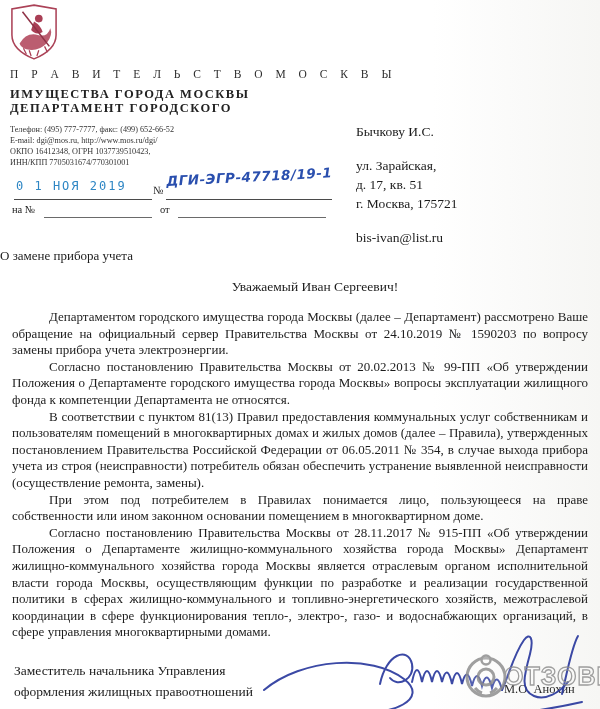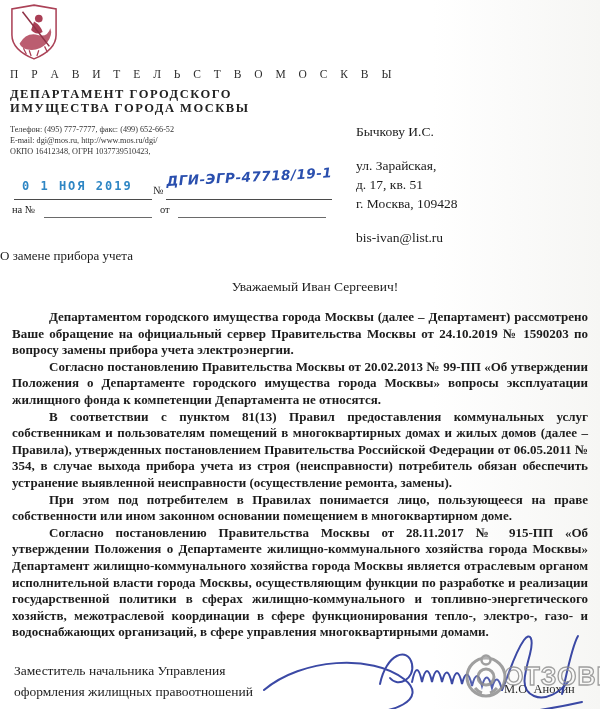--- a/index.html
+++ b/index.html
@@ -11,22 +11,22 @@
   }
   
   .org-block{position:absolute;left:10px;top:4px;width:330px;text-align:left;}
   .emblem{width:48px;height:56px;display:inline-block;}
   .gov-title{margin-top:4px;font-size:11.5px;letter-spacing:5px;color:#2e2e2e;white-space:nowrap;}
   .dept-title{margin-top:7px;font-weight:bold;font-size:12.5px;letter-spacing:1.5px;line-height:14px;color:#222;}
   .contact{margin-top:9px;font-size:8.2px;line-height:11px;color:#333;}
   
   .reg-zone{position:absolute;left:0;top:176px;width:345px;height:48px;font-size:11px;}
   .date-stamp{
-    position:absolute;left:22px;top:3px;
-    font-family:"DejaVu Sans Mono", monospace;font-weight:bold;font-size:12px;
+    position:absolute;left:16px;top:3px;
+    font-family:"DejaVu Sans Mono", monospace;font-weight:normal;font-size:12px;
     letter-spacing:2px;white-space:nowrap;
   }
   .line{position:absolute;border-bottom:1px solid #4a4a4a;height:1px;}
   .l-date{left:14px;top:22px;width:138px;}
   .l-num{left:166px;top:22px;width:166px;}
   .num-sign{position:absolute;left:153px;top:8px;font-size:11px;color:#222;}
   .outgoing{
     position:absolute;left:166px;top:-8px;width:190px;
     font-family:"DejaVu Sans", sans-serif;font-style:italic;font-weight:bold;
     font-size:13.5px;letter-spacing:0.5px;transform:rotate(-3deg);white-space:nowrap;
@@ -37,21 +37,21 @@
   .reply-from{position:absolute;left:148px;top:0;}
   .l-reply2{left:166px;top:12px;width:148px;border-bottom:1px solid #6a6a6a;}
   
   .recipient{position:absolute;left:356px;top:122px;width:230px;font-size:13.5px;line-height:19px;}
   .recipient .name{margin-bottom:15px;}
   .recipient .email{margin-top:15px;}
   
   .subject{position:absolute;left:0;top:248px;font-size:13px;}
   .salutation{position:absolute;left:15px;top:279px;width:600px;text-align:center;font-size:13.5px;}
   .body-text{position:absolute;left:12px;top:309px;width:576px;font-size:13px;line-height:16.6px;text-align:justify;}
-  .body-text p{margin:0;text-indent:37px;font-weight:bold;}
+  .body-text p{margin:0;text-indent:37px;}
   
   .signoff{position:absolute;left:14px;top:660px;font-size:13.5px;line-height:21px;}
   .signer-name{position:absolute;left:504px;top:682px;font-size:12.5px;color:#2b2b2b;}
   .signature-svg{position:absolute;left:262px;top:632px;width:338px;height:77px;z-index:2;}
   
   .watermark{position:absolute;left:462px;top:652px;display:flex;align-items:center;z-index:5;opacity:.85;}
   .wm-logo{width:48px;height:48px;flex:0 0 auto;}
   .wm-text{
     font-family:"Liberation Sans", sans-serif;font-weight:bold;font-size:25px;
     letter-spacing:1px;color:rgba(255,255,255,0.12);
@@ -68,27 +68,28 @@
     <svg class="emblem" viewBox="0 0 50 58">
       <path d="M25 1 L48 5 V32 C48 45 37 52 25 57 C13 52 2 45 2 32 V5 Z" fill="#ffffff" stroke="#ab4257" stroke-width="1.6"></path>
       <path d="M10 41 Q17 29 29 32 Q39 35 42 25 Q45 32 38 41 Q29 50 17 47 Q11 45 10 41 Z" fill="#b44b61" opacity="0.9"></path>
       <circle cx="30" cy="15" r="4" fill="#a93f55"></circle>
       <path d="M25 18 Q32 22 34 29 Q27 33 22 27 Z" fill="#a93f55"></path>
       <path d="M13 8 L41 44" stroke="#8f3246" stroke-width="1.6"></path>
       <path d="M14 46 l3 6 M20 48 l2 6 M30 48 l-2 6 M36 44 l3 6" stroke="#a93f55" stroke-width="1.3" fill="none"></path>
     </svg>
     <div class="gov-title">П Р А В И Т Е Л Ь С Т В О   М О С К В Ы</div>
     <div class="dept-title">
+        <div>ИМУЩЕСТВА  ГОРОДА  МОСКВЫ</div>
         <div>ДЕПАРТАМЕНТ  ГОРОДСКОГО</div>
-        <div>ИМУЩЕСТВА  ГОРОДА  МОСКВЫ</div>
       </div>
     <div class="contact">
         <div>Телефон: (495) 777-7777, факс: (499) 652-66-52</div>
         <div>E-mail: dgi@mos.ru, http://www.mos.ru/dgi/</div>
         <div>ОКПО 16412348, ОГРН 1037739510423,</div>
+        <div>ИНН/КПП 7705031674/770301001</div>
       </div>
   </div>
 
   <div class="reg-zone">
     <div class="date-stamp" style="color:#2e86c4;">0 1 НОЯ 2019</div>
     <div class="line l-date"></div>
     <div class="num-sign">№</div>
     <div class="outgoing" style="color:#2a4fae;">ДГИ-ЭГР-47718/19-1</div>
     <div class="line l-num"></div>
     <div class="reply-row">
@@ -97,21 +98,21 @@
       <span class="reply-from">от</span>
       <div class="line l-reply2"></div>
     </div>
   </div>
 
   <div class="recipient">
     <div class="name">Бычкову И.С.</div>
     <div class="addr">
         <div>ул. Зарайская,</div>
         <div>д. 17, кв. 51</div>
-        <div>г. Москва, 109428</div>
+        <div>г. Москва, 175721</div>
       </div>
     <div class="email">bis-ivan@list.ru</div>
   </div>
 
   <div class="subject">О замене прибора учета</div>
   <div class="salutation">Уважаемый Иван Сергеевич!</div>
   <div class="body-text">
       <p>Департаментом городского имущества города Москвы (далее – Департамент) рассмотрено Ваше обращение на официальный сервер Правительства Москвы от 24.10.2019 № 1590203 по вопросу замены прибора учета электроэнергии.</p>
       <p>Согласно постановлению Правительства Москвы от 20.02.2013 № 99-ПП «Об утверждении Положения о Департаменте городского имущества города Москвы» вопросы эксплуатации жилищного фонда к компетенции Департамента не относятся.</p>
       <p>В соответствии с пунктом 81(13) Правил предоставления коммунальных услуг собственникам и пользователям помещений в многоквартирных домах и жилых домов (далее – Правила), утвержденных постановлением Правительства Российской Федерации от 06.05.2011 № 354, в случае выхода прибора учета из строя (неисправности) потребитель обязан обеспечить устранение выявленной неисправности (осуществление ремонта, замены).</p>

